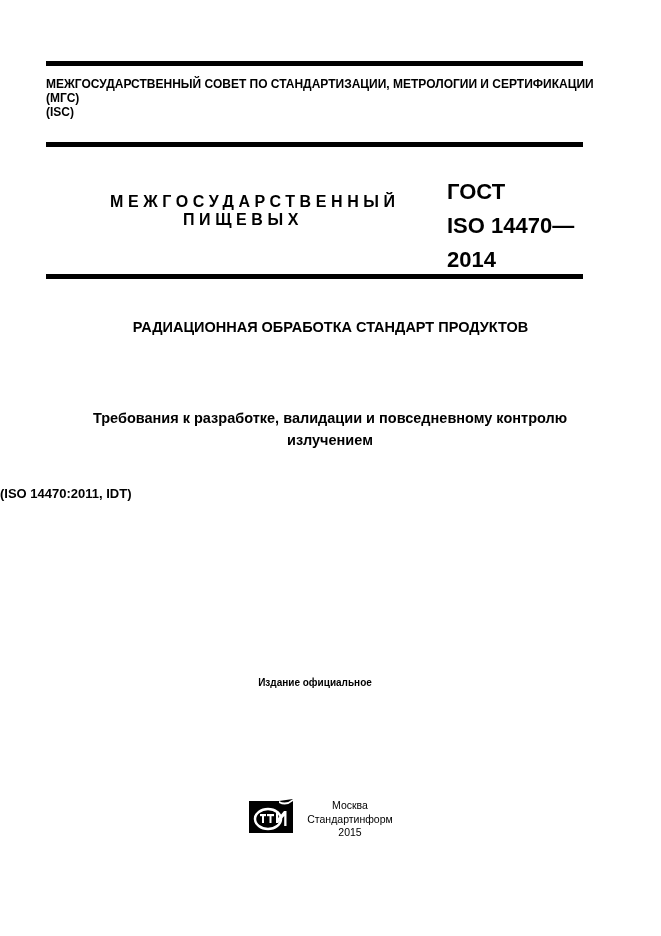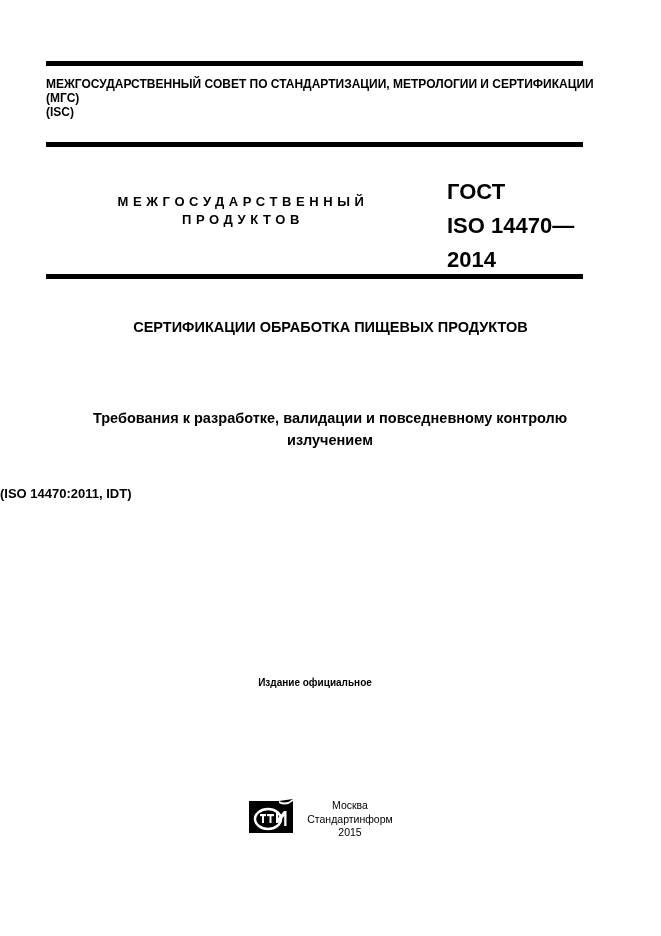--- a/index.html
+++ b/index.html
@@ -38,21 +38,21 @@
     }
     .council div { white-space: nowrap; }
 
     .std-left {
       position: absolute;
       left: 110px;
       width: 266px;
       top: 193px;
       text-align: center;
       font-weight: bold;
-      font-size: 13px;
+      font-size: 16px;
       line-height: 18px;
       letter-spacing: 4.6px;
     }
     .std-left div { white-space: nowrap; }
 
     .gost {
       position: absolute;
       left: 447px;
       top: 172px;
       font-weight: bold;
@@ -129,32 +129,32 @@
 <div class="council">
   <div>МЕЖГОСУДАРСТВЕННЫЙ СОВЕТ ПО СТАНДАРТИЗАЦИИ, МЕТРОЛОГИИ И СЕРТИФИКАЦИИ</div>
   <div>(МГС)</div>
   <div>(ISC)</div>
 </div>
 
 <div class="rule rule-2"></div>
 
 <div class="std-left">
   <div>МЕЖГОСУДАРСТВЕННЫЙ</div>
-  <div>ПРОДУКТОВ</div>
+  <div>ПИЩЕВЫХ</div>
 </div>
 
 <div class="gost">
   <div>ГОСТ</div>
   <div>ISO 14470—</div>
   <div>2014</div>
 </div>
 
 <div class="rule rule-3"></div>
 
-<div class="title">СЕРТИФИКАЦИИ ОБРАБОТКА ПИЩЕВЫХ ПРОДУКТОВ</div>
+<div class="title">РАДИАЦИОННАЯ ОБРАБОТКА СТАНДАРТ ПРОДУКТОВ</div>
 
 <div class="subtitle">
   <div>Требования к разработке, валидации и повседневному контролю</div>
   <div>излучением</div>
 </div>
 
 <div class="iso-ref">(ISO 14470:2011, IDT)</div>
 
 <div class="edition">Издание официальное</div>
 

